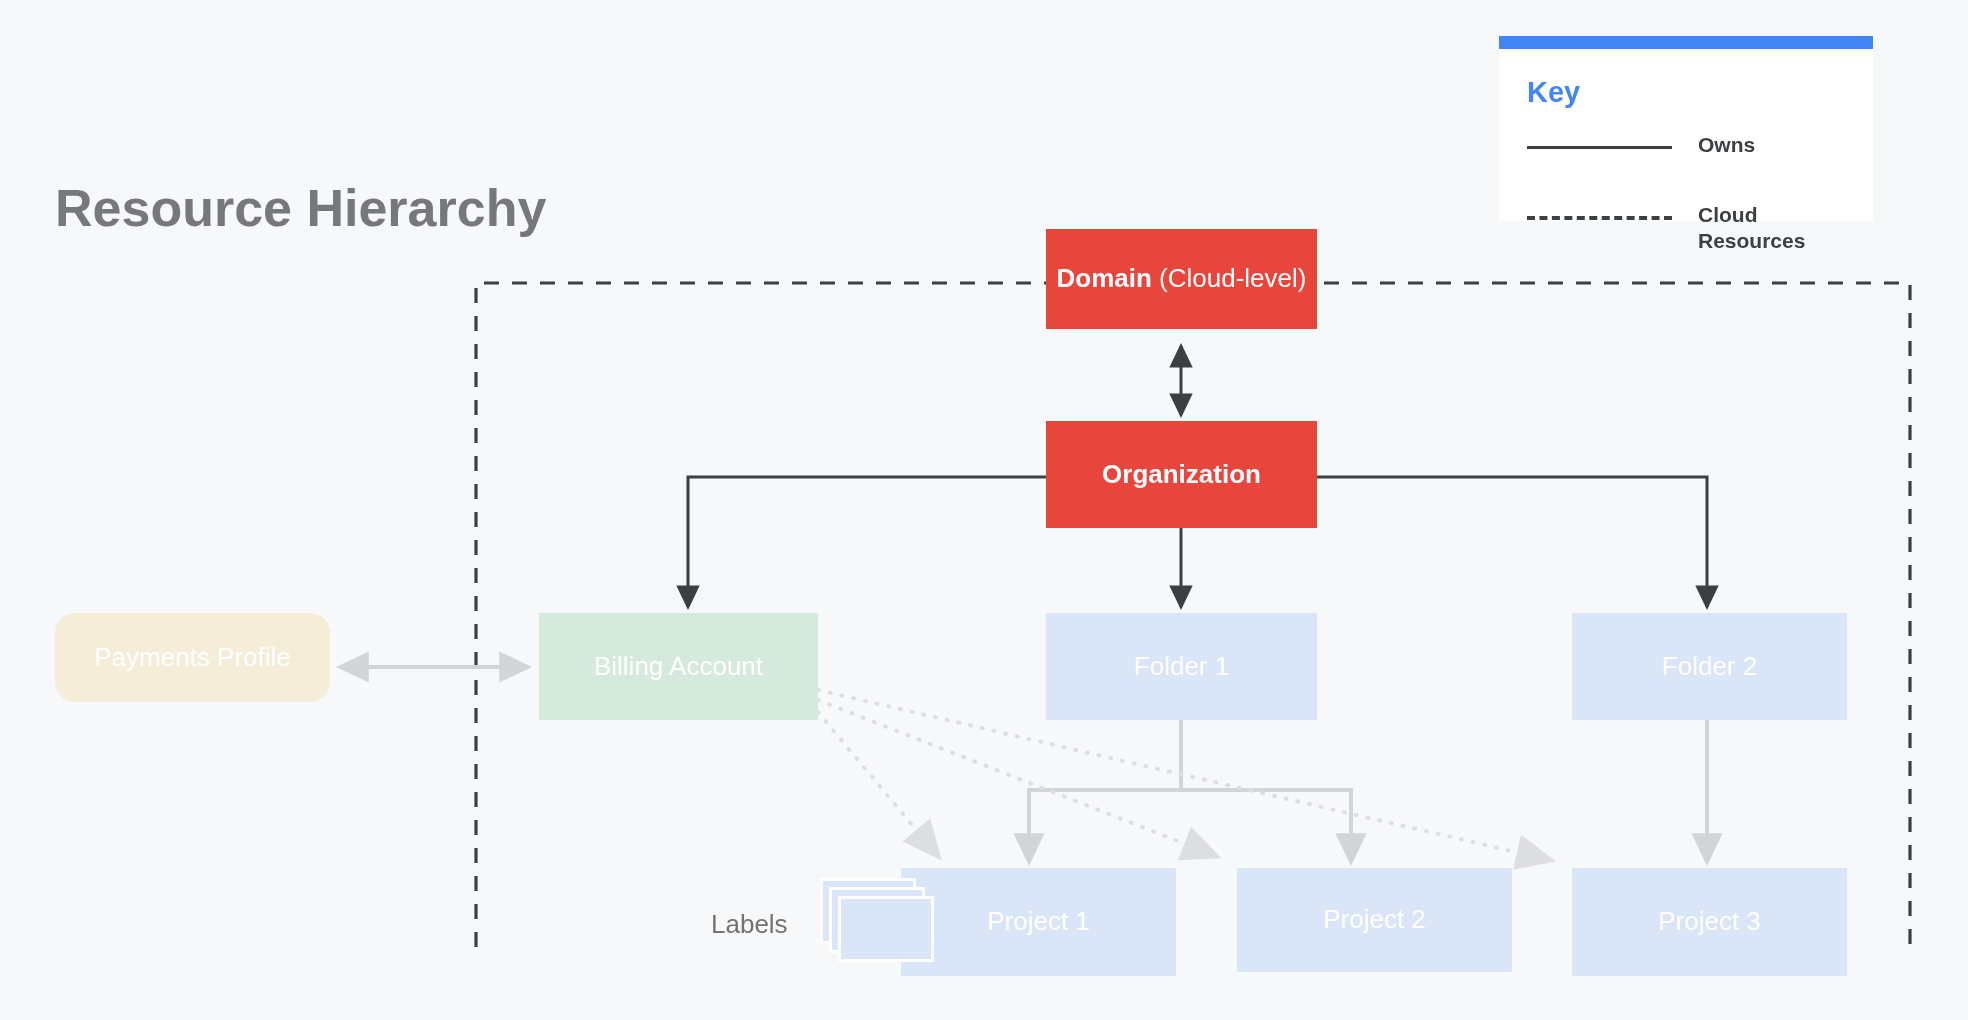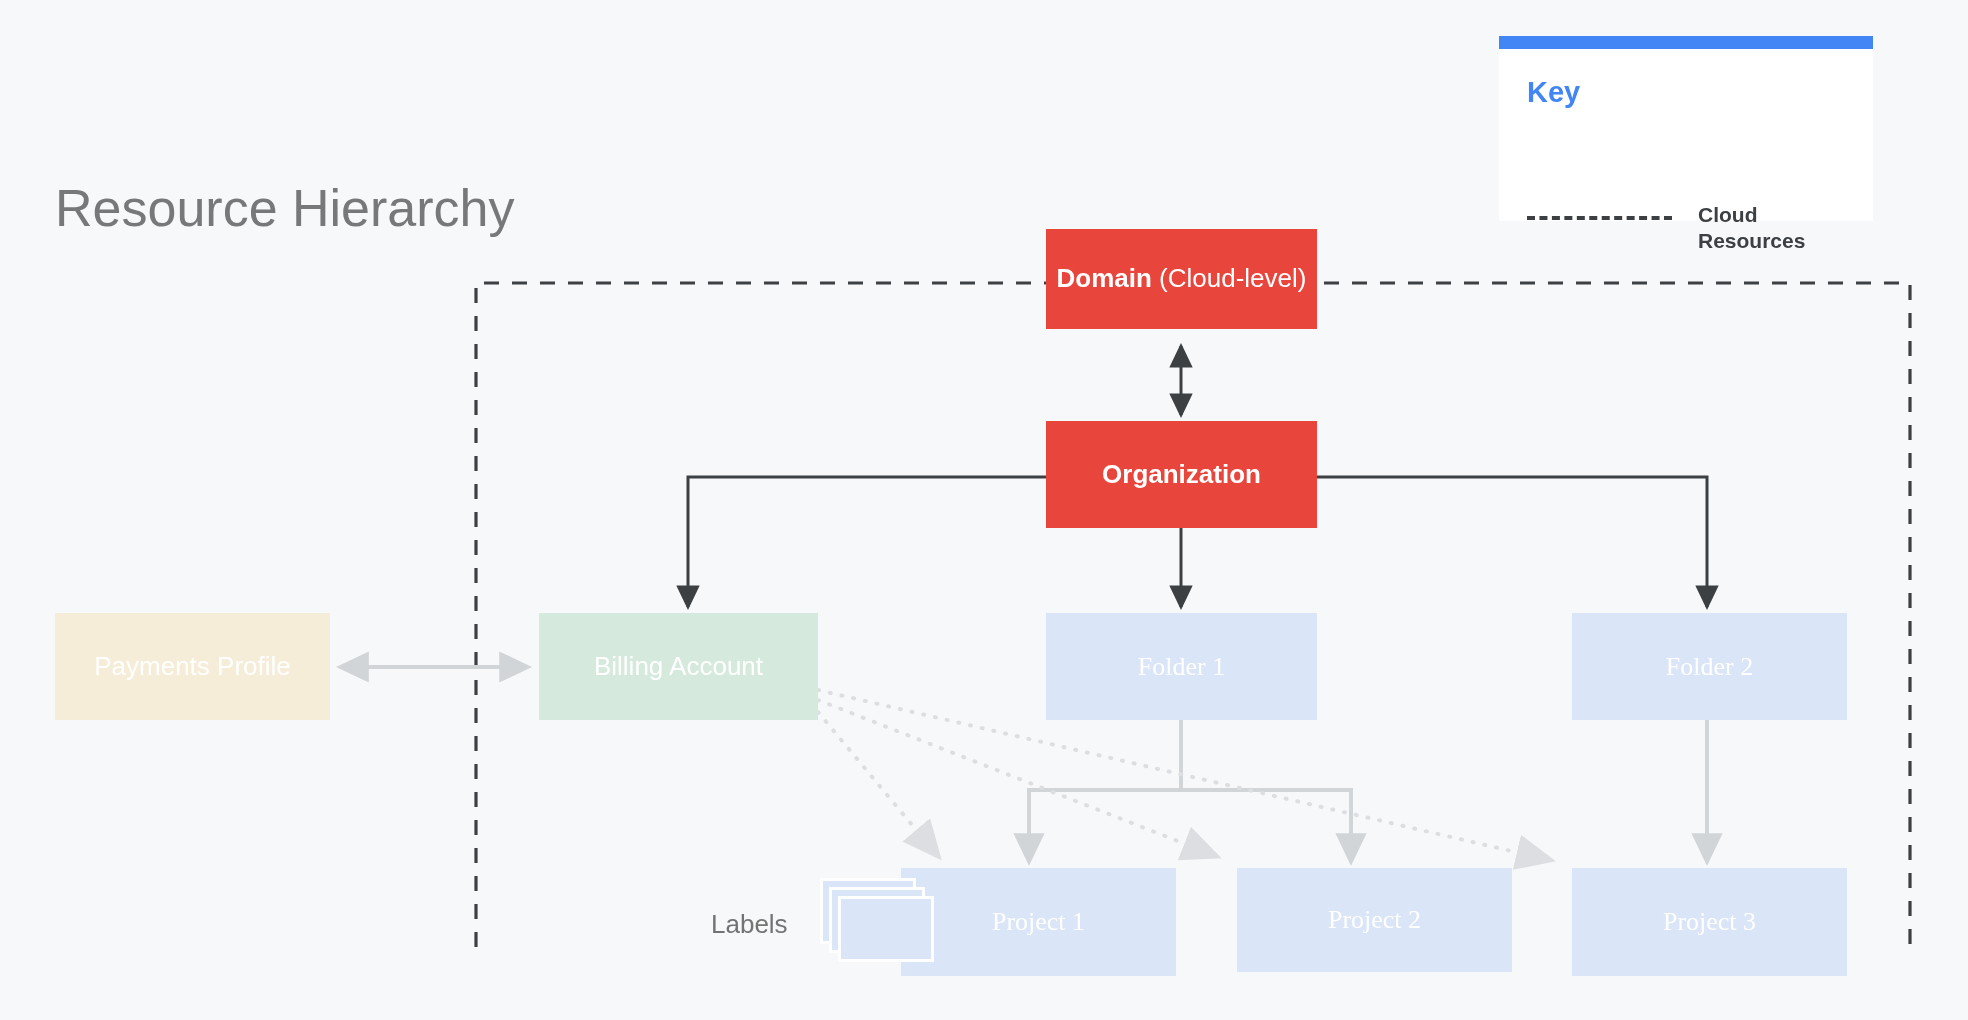--- a/index.html
+++ b/index.html
@@ -19,21 +19,21 @@
     left: 0; top: 0;
     width: 1968px;
     height: 1020px;
   }
   
   .page-title {
     position: absolute;
     left: 55px;
     top: 178px;
     font-size: 52px;
-    font-weight: 400;
+    font-weight: 700;
     color: #77787A;
     letter-spacing: 0px;
     white-space: nowrap;
   }
   
   svg.layer {
     position: absolute;
     left: 0; top: 0;
     width: 1968px;
     height: 1020px;
@@ -70,21 +70,20 @@
     background: #D5EADD;
     color: #FFFFFF;
     font-size: 26px;
     font-weight: 400;
   }
   .node-blue {
     background: #DAE6F8;
     color: #FFFFFF;
     font-size: 26px;
     font-weight: 400;
-    font-family: Liberation Serif, serif;
   }
   
   .labels-text {
     position: absolute;
     font-size: 26px;
     color: #737373;
     white-space: nowrap;
     text-align: right;
   }
   .labels-stack {
@@ -210,21 +209,21 @@
   </svg>
 
   <div class="node node-red" style="left:1046px; top:229px; width:271px; height:100px;">
     <span class="label"><b>Domain</b><span> (Cloud-level)</span></span>
   </div>
 
   <div class="node node-red" style="left:1046px; top:421px; width:271px; height:107px; font-weight:700;">
     <span class="label" style="font-weight:700;">Organization</span>
   </div>
 
-  <div class="node node-cream" style="left:55px; top:613px; width:275px; height:107px;">
+  <div class="node node-cream" style="left:55px; top:613px; width:275px; height:89px;border-radius:20px;">
     <span>Payments Profile</span>
   </div>
 
   <div class="node node-green" style="left:539px; top:613px; width:279px; height:107px;">
     <span>Billing Account</span>
   </div>
 
   <div class="node node-blue" style="left:1046px; top:613px; width:271px; height:107px;">
     <span>Folder 1</span>
   </div>
@@ -249,20 +248,24 @@
   <div class="labels-stack" style="left:820px; top:878px; width:120px; height:90px;">
     <i class="c1"></i>
     <i class="c2"></i>
     <i class="c3"></i>
   </div>
 
   <div class="legend">
     <div class="legend-bar"></div>
     <div class="legend-title">Key</div>
 
+    <div class="legend-row" style="top:96px;">
+      <span class="sample"></span>
+      <span class="txt">Owns</span>
+    </div>
 
 
     <div class="legend-row" style="top:166px;">
       <span class="sample dashed"></span>
       <span class="txt" style="width:120px; white-space:normal;">Cloud Resources</span>
     </div>
   </div>
 
 </div>
 

